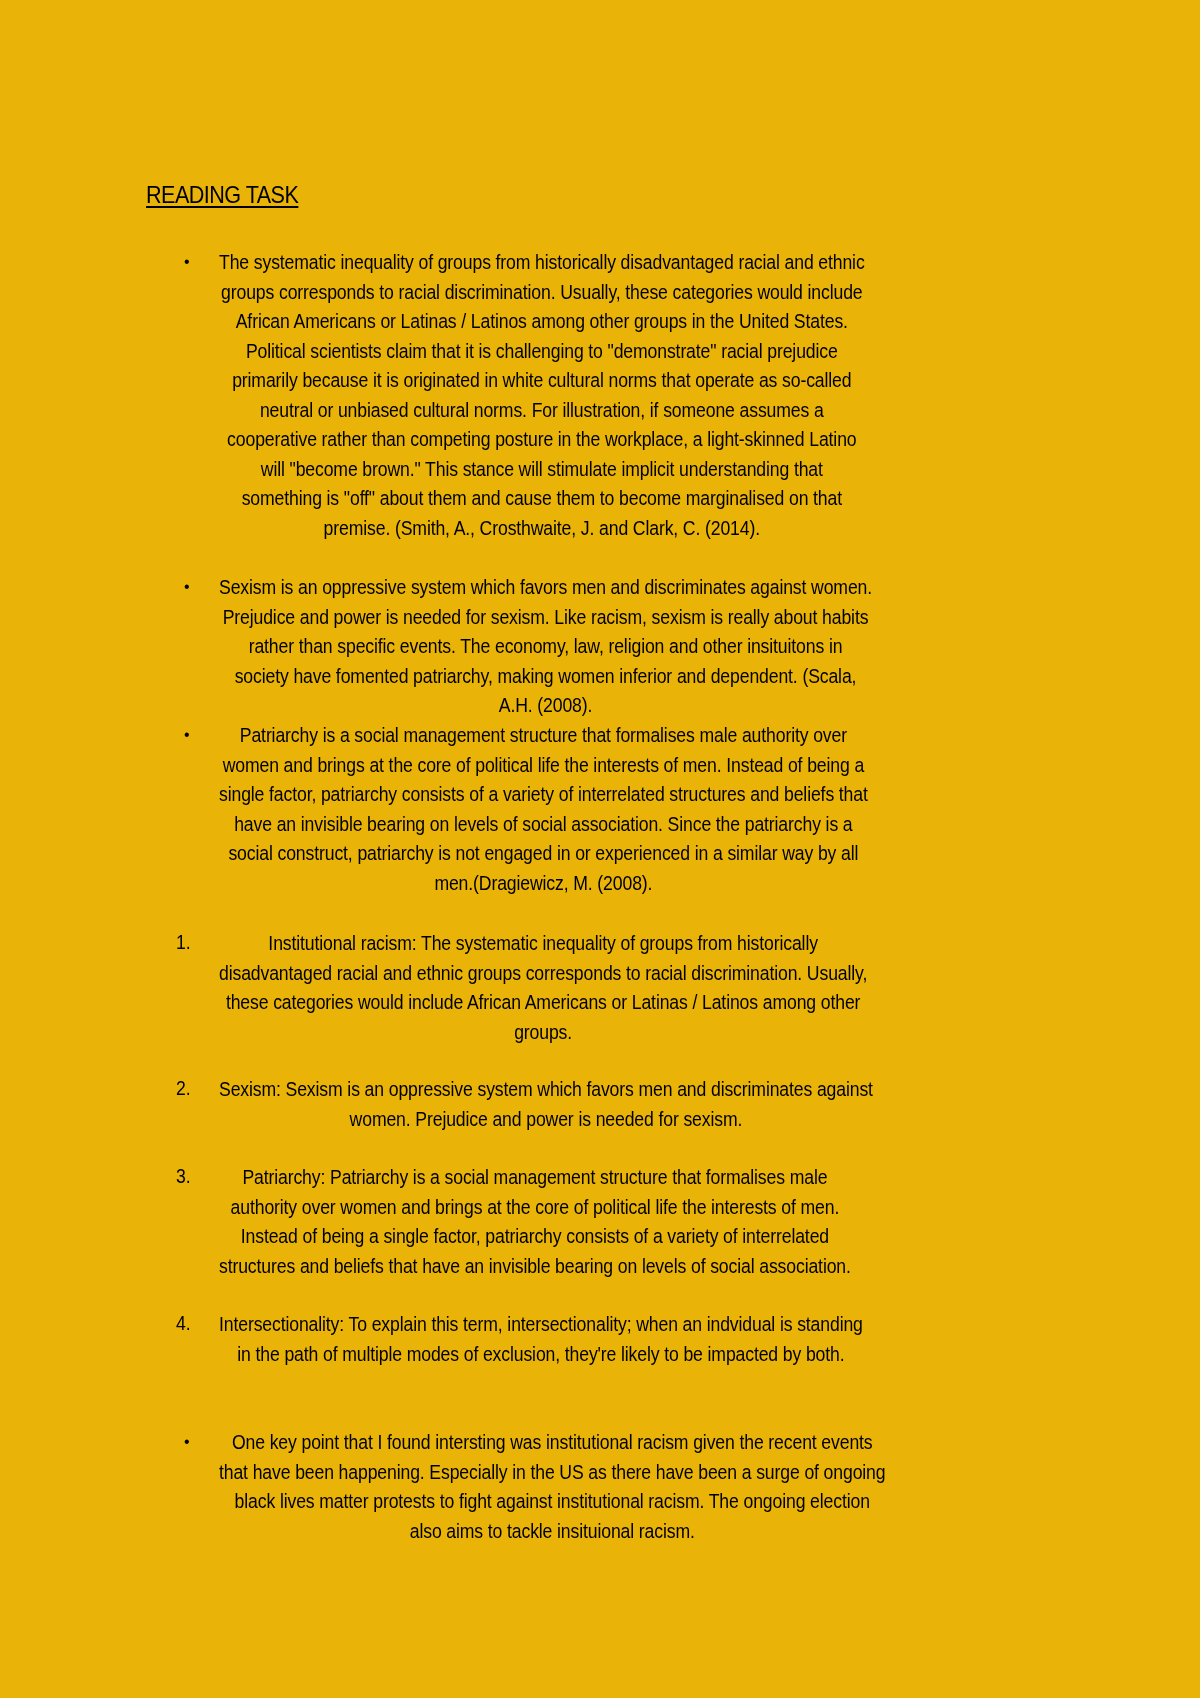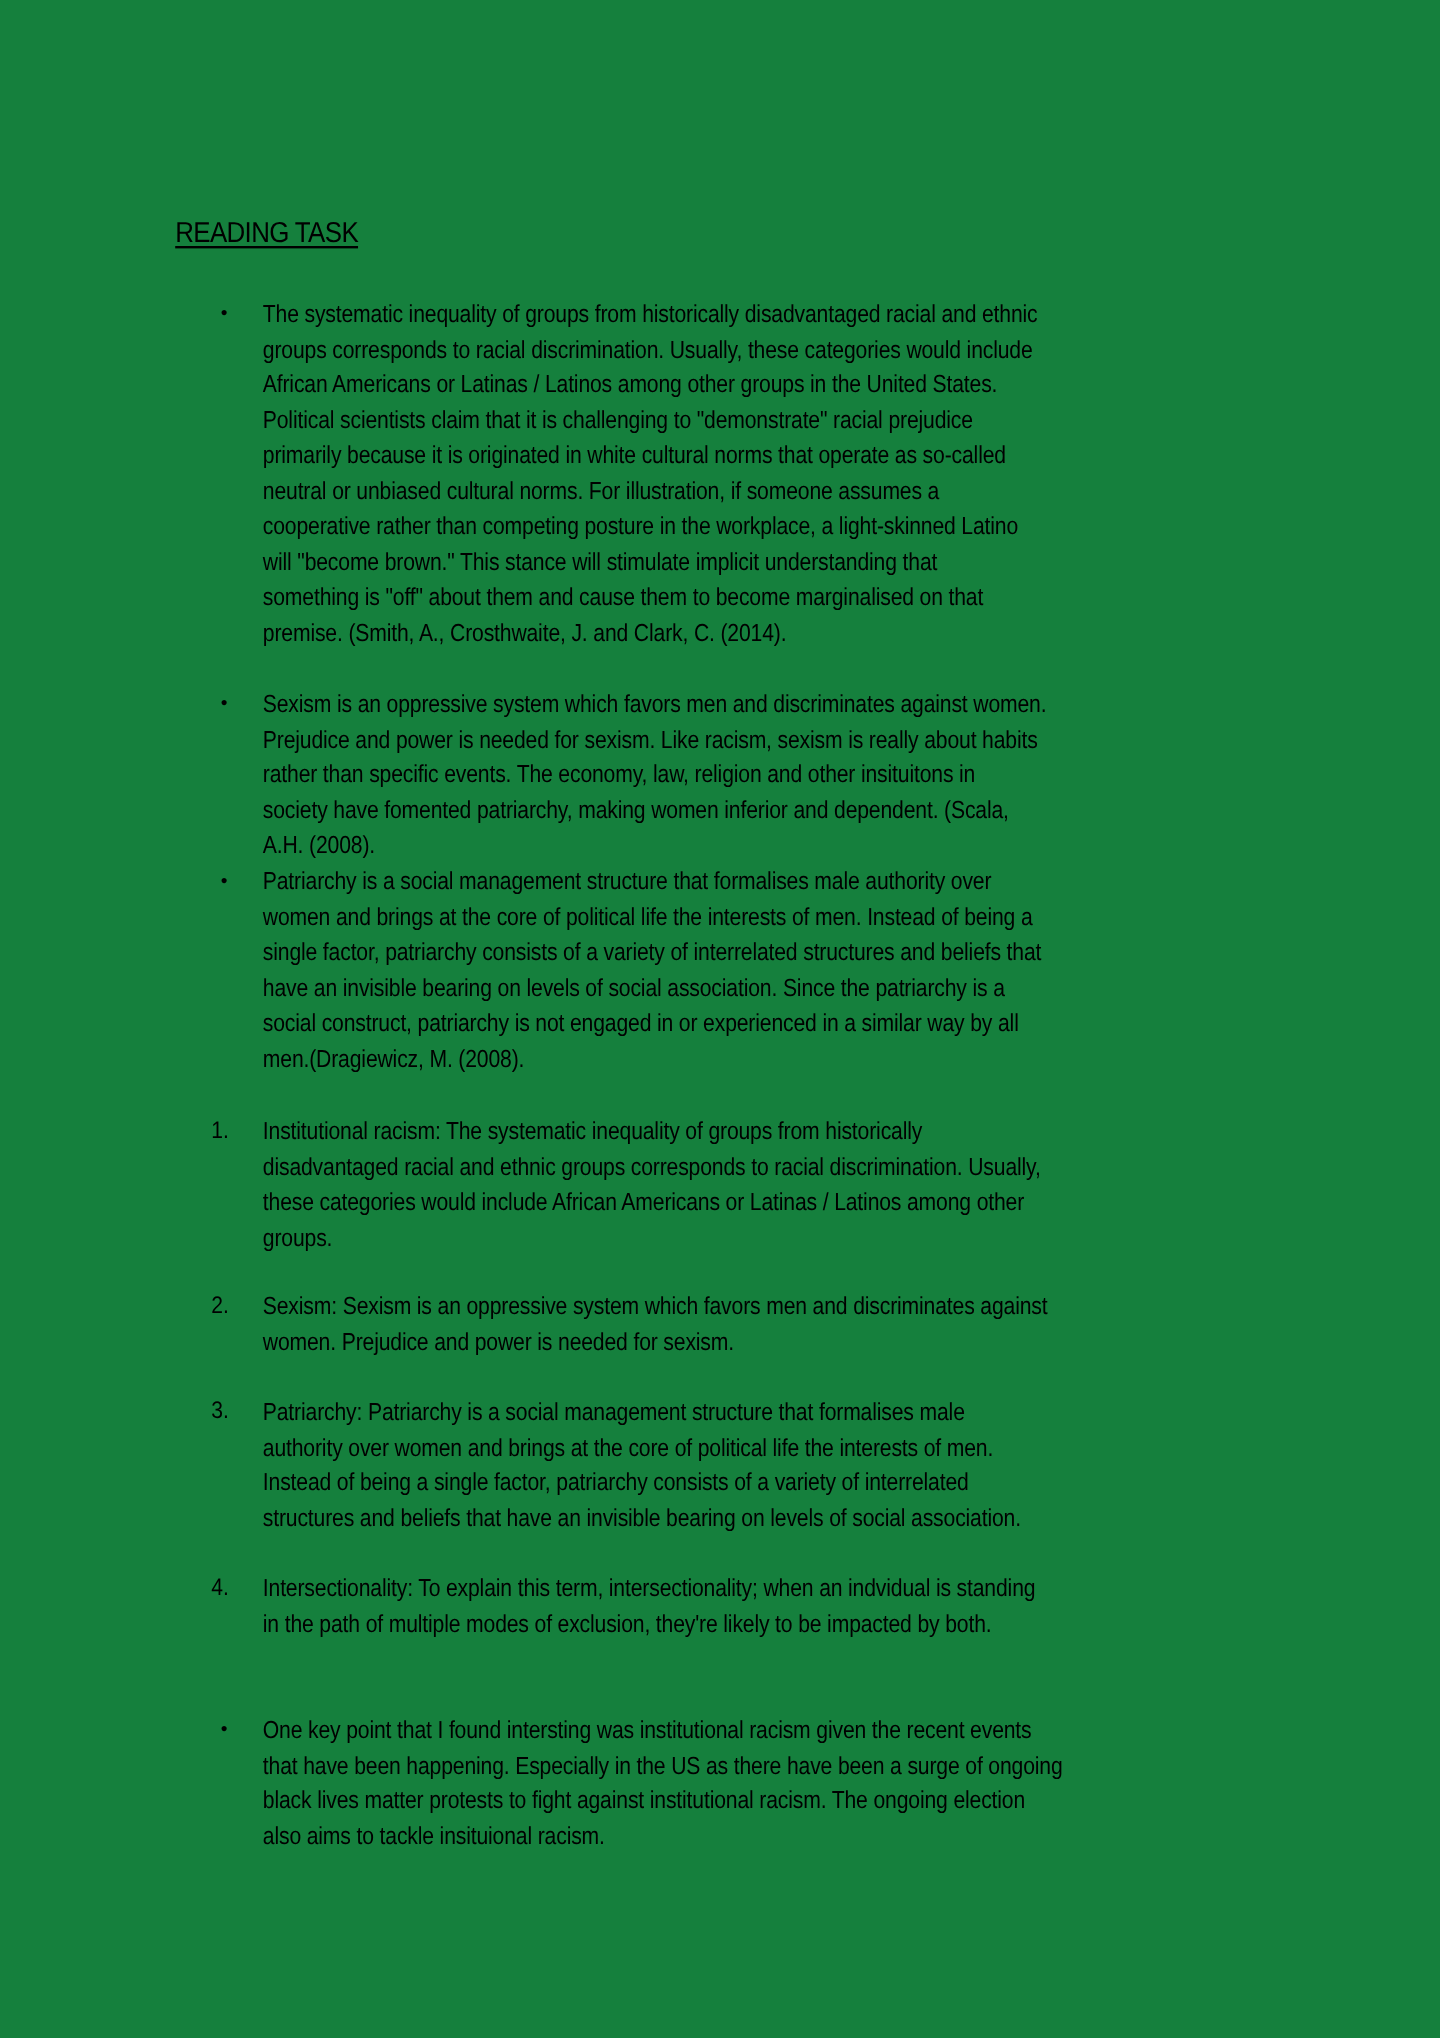--- a/index.html
+++ b/index.html
@@ -14,21 +14,21 @@
       overflow: hidden;
       font-family: "Liberation Sans", sans-serif;
       color: #000000;
     }
     .page {
       position: absolute;
       left: 0;
       top: 0;
       width: 1200px;
       height: 1698px;
-      background: #15803d;
+      background: #eab308;
     }
     .title {
       position: absolute;
       left: 146px;
       top: 180px;
       font-size: 24px;
       line-height: 30px;
       text-decoration: underline;
       text-underline-offset: 3px;
       text-decoration-thickness: 2px;
@@ -53,20 +53,21 @@
       font-size: 16px;
     }
     .marker.num {
       left: 176px;
       transform: scaleX(0.88);
       transform-origin: left top;
     }
     .lines {
       position: absolute;
       left: 219px;
+      text-align: center;
     }
     .line {
       display: block;
       font-size: 20.5px;
       line-height: 29.5px;
       height: 29.5px;
       white-space: nowrap;
       transform: scaleX(0.86);
       transform-origin: left top;
       letter-spacing: -0.15px;

